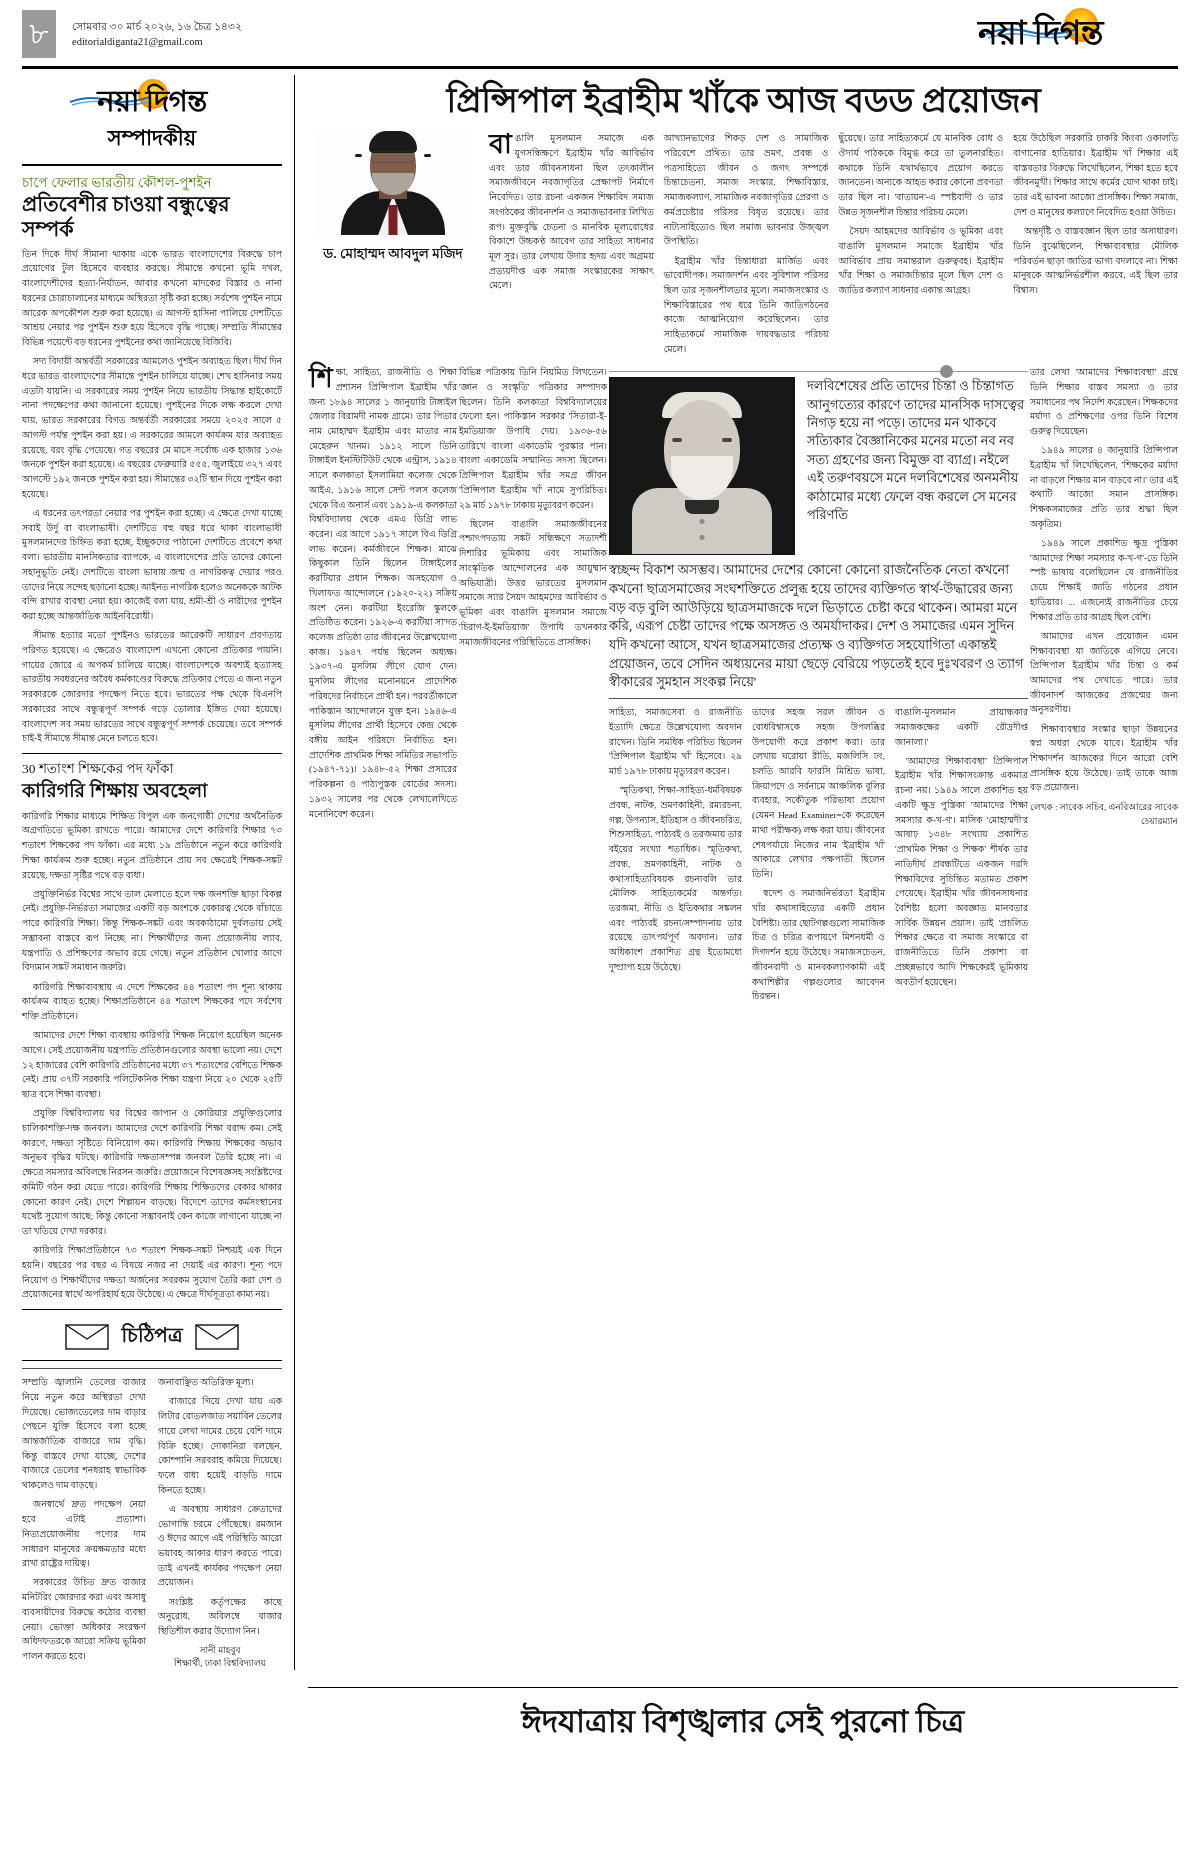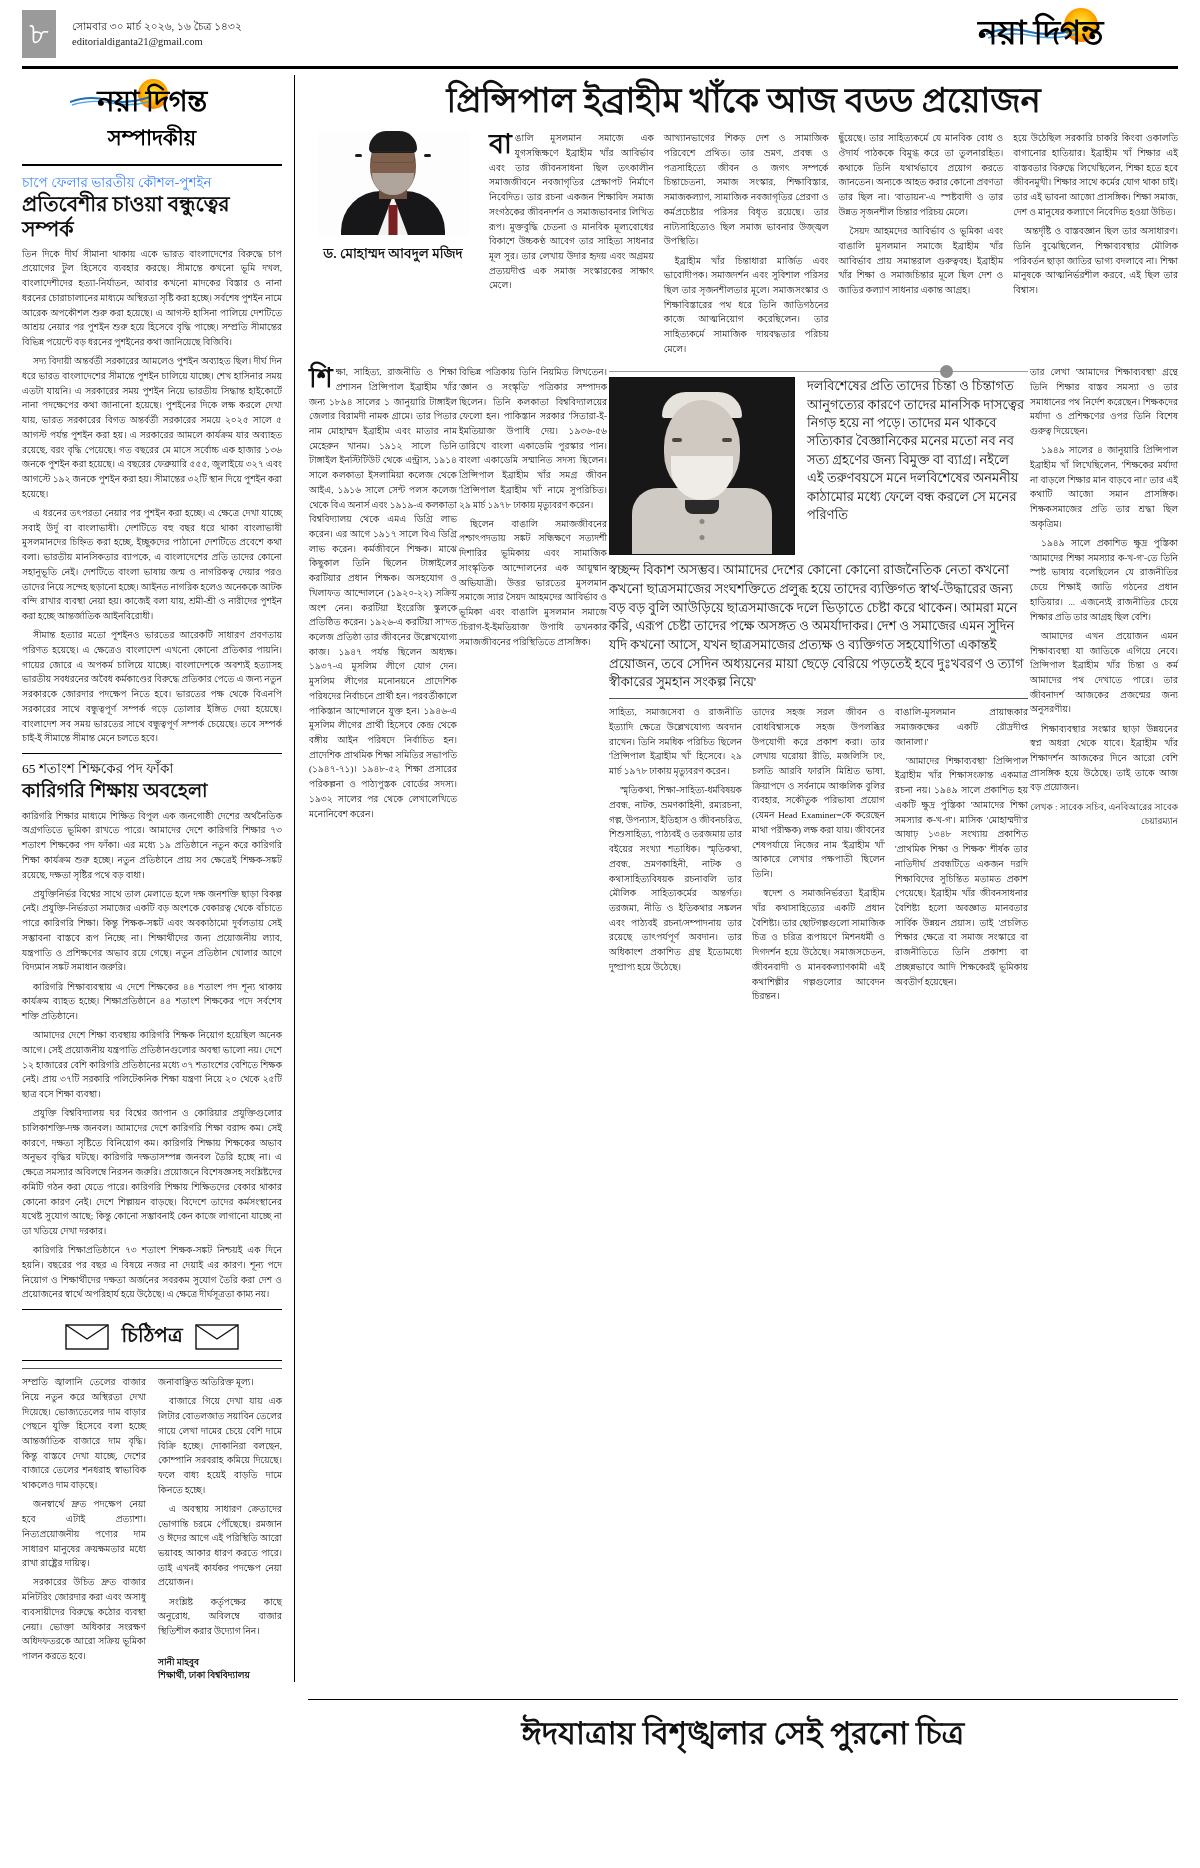--- a/index.html
+++ b/index.html
@@ -63,21 +63,21 @@
   .ed-flag .logo-text{ font-size:29px; width:176px; left:0; top:7px;}
   .ed-flag .logo-sun{ left:74px; top:0; width:30px; height:30px; }
   .ed-flag .logo-wave{ left:6px; top:14px; width:80px; height:14px; }
   .ed-word{
     font-size:21px; font-weight:700; margin-top:1px; color:#000;
   }
   .rule-med{ height:2px; background:#000; margin:7px 0 9px 0; }
   .rule-thin{ height:1px; background:#000; margin:7px 0; }
   .rule-hair{ height:1px; background:#555; margin:6px 0; }
 
-  .kicker{ font-size:13.5px; font-weight:400; line-height:1.25; color:#3b82f6; }
+  .kicker{ font-size:13.5px; font-weight:400; line-height:1.25; color:#4d7c0f; }
   .ed-head{
     font-size:20.5px; font-weight:700; line-height:1.18; margin:1px 0 6px 0;
   }
   .ed-head2{
     font-size:19px; font-weight:700; line-height:1.2; margin:2px 0 6px 0;
   }
   .kicker2{ font-size:13.5px; line-height:1.25; margin-top:2px;}
 
   p.body{
     font-size:9.1px; line-height:1.62; text-align:justify;
@@ -87,21 +87,21 @@
 
   .letters-band{
     display:flex; align-items:center; justify-content:center; gap:12px;
     margin:10px 0 2px 0;
   }
   .letters-band .title{ font-size:20px; font-weight:700; }
   .env{ width:44px; height:26px; position:relative; }
   .letter-head{
     font-size:21px; font-weight:700; text-align:center; margin:6px 0 7px 0;
   }
-  .sign{ text-align:left; font-size:9px; line-height:1.45; margin-top:17px;font-weight:bold; }
+  .sign{ text-align:center; font-size:9px; line-height:1.45; margin-top:5px; }
 
   
   .main-head{
     font-size:34px; font-weight:700; text-align:center;
     line-height:1.2; padding:6px 0 10px 0; letter-spacing:-0.2px;
   }
   .art-top{ display:flex; gap:12px; }
   .author-box{ width:168px; flex:0 0 168px; }
   .author-photo{
     width:152px; height:104px; margin:0 auto;
@@ -253,21 +253,21 @@
         <div class="ed-head">প্রতিবেশীর চাওয়া বন্ধুত্বের সম্পর্ক</div>
         <p class="body">তিন দিকে দীর্ঘ সীমানা থাকায় একে ভারত বাংলাদেশের বিরুদ্ধে চাপ প্রয়োগের টুল হিসেবে ব্যবহার করছে। সীমান্তে কখনো ভূমি দখল, বাংলাদেশীদের হত্যা-নির্যাতন, আবার কখনো মাদকের বিস্তার ও নানা ধরনের চোরাচালানের মাধ্যমে অস্থিরতা সৃষ্টি করা হচ্ছে। সর্বশেষ পুশইন নামে আরেক অপকৌশল শুরু করা হয়েছে। এ আগস্ট হাসিনা পালিয়ে দেশটিতে আশ্রয় নেয়ার পর পুশইন শুরু হয়ে হিসেবে বৃদ্ধি পাচ্ছে। সম্প্রতি সীমান্তের বিভিন্ন পয়েন্টে বড় ধরনের পুশইনের কথা জানিয়েছে বিজিবি।</p>
         <p class="body ind">সদ্য বিদায়ী অন্তর্বর্তী সরকারের আমলেও পুশইন অব্যাহত ছিল। দীর্ঘ দিন ধরে ভারত বাংলাদেশের সীমান্তে পুশইন চালিয়ে যাচ্ছে। শেখ হাসিনার সময় এতটা যায়নি। এ সরকারের সময় পুশইন নিয়ে ভারতীয় সিদ্ধান্ত হাইকোর্টে নানা পদক্ষেপের কথা জানানো হয়েছে। পুশইনের দিকে লক্ষ করলে দেখা যায়, ভারত সরকারের বিগত অন্তর্বর্তী সরকারের সময়ে ২০২৫ সালে ৫ আগস্ট পর্যন্ত পুশইন করা হয়। এ সরকারের আমলে কার্যক্রম যার অব্যাহত রয়েছে, বরং বৃদ্ধি পেয়েছে। গত বছরের মে মাসে সর্বোচ্চ এক হাজার ১৩৬ জনকে পুশইন করা হয়েছে। এ বছরের ফেব্রুয়ারি ৫৫৫, জুলাইয়ে ৩২৭ এবং আগস্টে ১৯২ জনকে পুশইন করা হয়। সীমান্তের ৩২টি স্থান দিয়ে পুশইন করা হয়েছে।</p>
         <p class="body ind">এ ধরনের তৎপরতা নেয়ার পর পুশইন করা হচ্ছে। এ ক্ষেত্রে দেখা যাচ্ছে সবাই উর্দু বা বাংলাভাষী। দেশটিতে বহু বছর ধরে থাকা বাংলাভাষী মুসলমানদের চিহ্নিত করা হচ্ছে, ইচ্ছুকদের পাঠানো দেশটিতে প্রবেশে কথা বলা। ভারতীয় মানসিকতার ব্যাপকে, এ বাংলাদেশের প্রতি তাদের কোনো সহানুভূতি নেই। দেশটিতে বাংলা ভাষায় জন্ম ও নাগরিকত্ব দেয়ার পরও তাদের নিয়ে সন্দেহ ছড়ানো হচ্ছে। আইনত নাগরিক হলেও অনেককে আটক বন্দি রাখার ব্যবস্থা নেয়া হয়। কাজেই বলা যায়, শ্রমী-শ্রী ও নারীদের পুশইন করা হচ্ছে আন্তর্জাতিক আইনবিরোধী।</p>
         <p class="body ind">সীমান্ত হত্যার মতো পুশইনও ভারতের আরেকটি সাধারণ প্রবণতায় পরিণত হয়েছে। এ ক্ষেত্রেও বাংলাদেশ এখনো কোনো প্রতিকার পায়নি। গায়ের জোরে এ অপকর্ম চালিয়ে যাচ্ছে। বাংলাদেশকে অবশ্যই হত্যাসহ ভারতীয় সবধরনের অবৈধ কর্মকাণ্ডের বিরুদ্ধে প্রতিকার পেতে এ জন্য নতুন সরকারকে জোরদার পদক্ষেপ নিতে হবে। ভারতের পক্ষ থেকে বিএনপি সরকারের সাথে বন্ধুত্বপূর্ণ সম্পর্ক গড়ে তোলার ইঙ্গিত দেয়া হয়েছে। বাংলাদেশ সব সময় ভারতের সাথে বন্ধুত্বপূর্ণ সম্পর্ক চেয়েছে। তবে সম্পর্ক চাই-ই সীমান্তে সীমান্ত মেনে চলতে হবে।</p>
       </div>
 
       <div class="rule-thin"></div>
 
       <div>
-        <div class="kicker2">65 শতাংশ শিক্ষকের পদ ফাঁকা</div>
+        <div class="kicker2">30 শতাংশ শিক্ষকের পদ ফাঁকা</div>
         <div class="ed-head2">কারিগরি শিক্ষায় অবহেলা</div>
         <p class="body">কারিগরি শিক্ষার মাধ্যমে শিক্ষিত বিপুল এক জনগোষ্ঠী দেশের অর্থনৈতিক অগ্রগতিতে ভূমিকা রাখতে পারে। আমাদের দেশে কারিগরি শিক্ষার ৭৩ শতাংশ শিক্ষকের পদ ফাঁকা। এর মধ্যে ১৯ প্রতিষ্ঠানে নতুন করে কারিগরি শিক্ষা কার্যক্রম শুরু হচ্ছে। নতুন প্রতিষ্ঠানে প্রায় সব ক্ষেত্রেই শিক্ষক-সঙ্কট রয়েছে, দক্ষতা সৃষ্টির পথে বড় বাধা।</p>
         <p class="body ind">প্রযুক্তিনির্ভর বিশ্বের সাথে তাল মেলাতে হলে দক্ষ জনশক্তি ছাড়া বিকল্প নেই। প্রযুক্তি-নির্ভরতা সমাজের একটি বড় অংশকে বেকারত্ব থেকে বাঁচাতে পারে কারিগরি শিক্ষা। কিন্তু শিক্ষক-সঙ্কট এবং অবকাঠামো দুর্বলতায় সেই সম্ভাবনা বাস্তবে রূপ নিচ্ছে না। শিক্ষার্থীদের জন্য প্রয়োজনীয় ল্যাব, যন্ত্রপাতি ও প্রশিক্ষণের অভাব রয়ে গেছে। নতুন প্রতিষ্ঠান খোলার আগে বিদ্যমান সঙ্কট সমাধান জরুরি।</p>
         <p class="body ind">কারিগরি শিক্ষাব্যবস্থায় এ দেশে শিক্ষকের ৪৪ শতাংশ পদ শূন্য থাকায় কার্যক্রম ব্যাহত হচ্ছে। শিক্ষাপ্রতিষ্ঠানে ৪৪ শতাংশ শিক্ষকের পদে সর্বশেষ শক্তি প্রতিষ্ঠানে।</p>
         <p class="body ind">আমাদের দেশে শিক্ষা ব্যবস্থায় কারিগরি শিক্ষক নিয়োগ হয়েছিল অনেক আগে। সেই প্রয়োজনীয় যন্ত্রপাতি প্রতিষ্ঠানগুলোর অবস্থা ভালো নয়। দেশে ১২ হাজারের বেশি কারিগরি প্রতিষ্ঠানের মধ্যে ৩৭ শতাংশের বেশিতে শিক্ষক নেই। প্রায় ৩৭টি সরকারি পলিটেকনিক শিক্ষা যন্ত্রণা নিয়ে ২০ থেকে ২৫টি ছাত্র বসে শিক্ষা ব্যবস্থা।</p>
         <p class="body ind">প্রযুক্তি বিশ্ববিদ্যালয় ঘর বিশ্বের জাপান ও কোরিয়ার প্রযুক্তিগুলোর চালিকাশক্তি-দক্ষ জনবল। আমাদের দেশে কারিগরি শিক্ষা বরাদ্দ কম। সেই কারণে, দক্ষতা সৃষ্টিতে বিনিয়োগ কম। কারিগরি শিক্ষায় শিক্ষকের অভাব অনুভব বৃদ্ধির ঘটছে। কারিগরি দক্ষতাসম্পন্ন জনবল তৈরি হচ্ছে না। এ ক্ষেত্রে সমস্যার অবিলম্বে নিরসন জরুরি। প্রয়োজনে বিশেষজ্ঞসহ সংশ্লিষ্টদের কমিটি গঠন করা যেতে পারে। কারিগরি শিক্ষায় শিক্ষিতদের বেকার থাকার কোনো কারণ নেই। দেশে শিল্পায়ন বাড়ছে। বিদেশে তাদের কর্মসংস্থানের যথেষ্ট সুযোগ আছে; কিন্তু কোনো সম্ভাবনাই কেন কাজে লাগানো যাচ্ছে না তা খতিয়ে দেখা দরকার।</p>
         <p class="body ind">কারিগরি শিক্ষাপ্রতিষ্ঠানে ৭৩ শতাংশ শিক্ষক-সঙ্কট নিশ্চয়ই এক দিনে হয়নি। বছরের পর বছর এ বিষয়ে নজর না দেয়াই এর কারণ। শূন্য পদে নিয়োগ ও শিক্ষার্থীদের দক্ষতা অর্জনের সবরকম সুযোগ তৈরি করা দেশ ও প্রয়োজনের স্বার্থে অপরিহার্য হয়ে উঠেছে। এ ক্ষেত্রে দীর্ঘসূত্রতা কাম্য নয়।</p>
       </div>
 
       <div class="rule-thin"></div>

